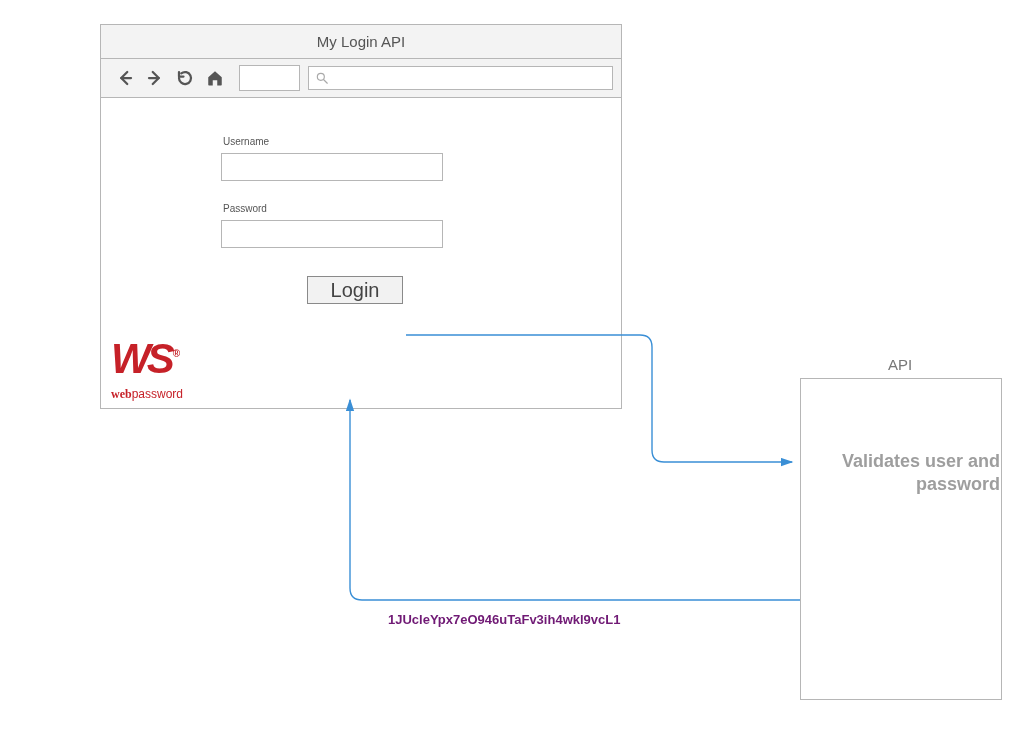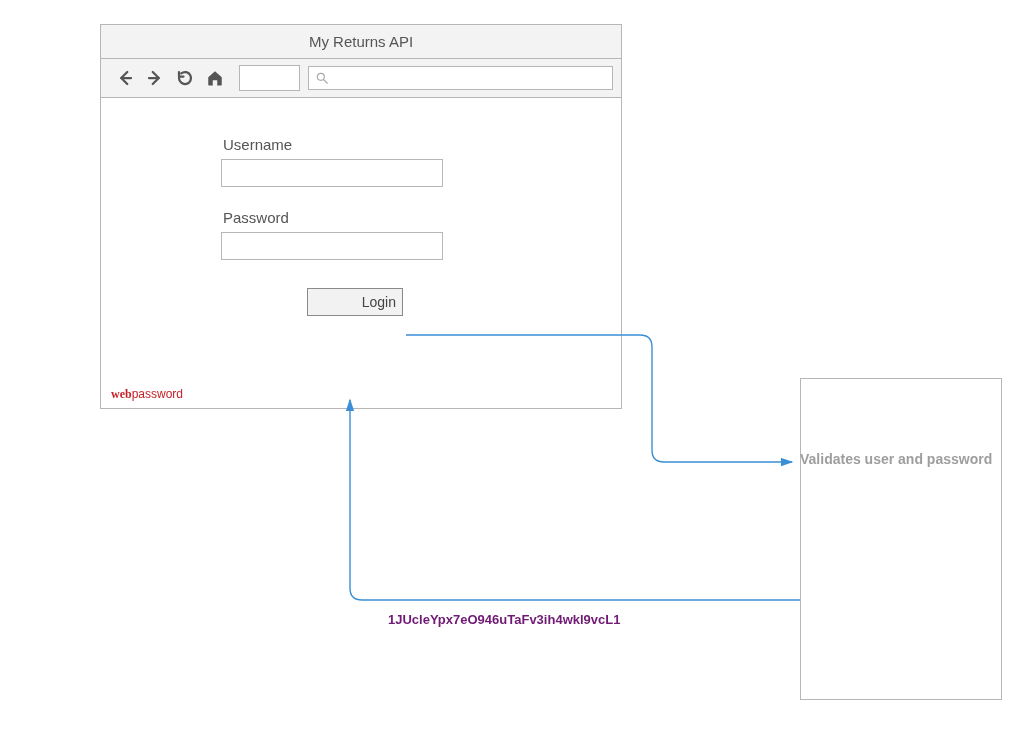--- a/index.html
+++ b/index.html
@@ -9,49 +9,49 @@
   .browser{position:absolute;left:100px;top:24px;width:520px;border:1px solid #b6b6b6;background:#fff;}
   .titlebar{background:#f3f3f3;border-bottom:1px solid #b6b6b6;text-align:center;padding:8px 0;font-size:15px;color:#555;}
   .toolbar{display:flex;align-items:center;gap:8px;padding:6px 8px;background:#f3f3f3;border-bottom:1px solid #b6b6b6;}
   .nav-icons{display:flex;gap:10px;align-items:center;padding:2px 6px;}
   .nav-icons span{display:inline-flex;align-items:center;justify-content:center;width:20px;height:20px;color:#555;}
   .url-box{width:55px;height:22px;border:1px solid #b6b6b6;background:#fff;}
   .search-box{flex:1;height:22px;border:1px solid #b6b6b6;background:#fff;display:flex;align-items:center;padding-left:6px;}
   .search-box svg{opacity:.5;}
   .content{position:relative;min-height:280px;padding:20px 0 10px 0;}
   .form{margin-left:120px;}
-  .field-label{font-size:15px;color:#555;margin:18px 0 6px 2px;}
+  .field-label{font-size:10px;color:#555;margin:18px 0 6px 2px;}
   .text-input{width:220px;height:26px;border:1px solid #b6b6b6;background:#fff;padding:0;}
   .login-row{margin:28px 0 8px 0;}
-  .login-btn{display:inline-block;width:96px;height:28px;border:1px solid #8a8a8a;background:#f2f2f2;color:#444;font-size:14px;text-align:right;}
+  .login-btn{display:inline-block;width:96px;height:28px;border:1px solid #8a8a8a;background:#f2f2f2;color:#444;font-size:20px;}
 
   .logo{position:absolute;left:10px;bottom:6px;width:96px;}
   .logo .ws{font-family:Arial Black,Arial,sans-serif;font-weight:900;font-style:italic;font-size:42px;line-height:34px;color:#c62128;letter-spacing:-4px;}
   .logo .ws small{font-size:10px;position:relative;top:-16px;left:2px;font-style:normal;letter-spacing:0;}
   .logo .sub{font-size:12px;color:#c62128;margin-top:0;}
   .logo .sub b{font-weight:bold;font-family:Liberation Serif, serif;}
 
   
   .api-label{position:absolute;left:810px;top:356px;width:180px;text-align:center;font-size:15px;color:#777;}
   .api-box{position:absolute;left:800px;top:378px;width:200px;height:320px;border:1px solid #b6b6b6;background:#fff;}
-  .api-text{position:absolute;width:200px;text-align:left;font-size:14px;font-weight:bold;color:#9e9e9e;line-height:1.3;}
+  .api-text{position:absolute;width:200px;text-align:right;font-size:18px;font-weight:bold;color:#9e9e9e;line-height:1.3;}
   .api-text.top{left:800px;top:450px;}
   .api-text.bottom{left:800px;top:580px;}
 
   .token{position:absolute;left:388px;top:612px;font-size:13px;font-weight:bold;color:#701a75;}
 
   svg.flow{position:absolute;left:0;top:0;pointer-events:none;}
 </style>
 </head>
 <body>
 
 <div class="canvas">
 
   <div class="browser">
-    <div class="titlebar">My Returns API</div>
+    <div class="titlebar">My Login API</div>
     <div class="toolbar">
       <div class="nav-icons">
         <span>
           <svg width="18" height="18" viewBox="0 0 24 24">
               <path d="M15 4l-8 8 8 8" fill="none" stroke="#555" stroke-width="3" stroke-linecap="round" stroke-linejoin="round"></path>
               <line x1="7" y1="12" x2="20" y2="12" stroke="#555" stroke-width="3" stroke-linecap="round"></line>
             </svg>
         </span>
         <span>
           <svg width="18" height="18" viewBox="0 0 24 24">
@@ -83,25 +83,27 @@
       <div class="form">
         <div class="field-label">Username</div>
         <input class="text-input" type="text" style="">
         <div class="field-label" style="margin-top:22px">Password</div>
         <input class="text-input" type="password" style="">
         <div class="login-row" style="text-align:left;margin-left:86px;">
           <button class="login-btn">Login</button>
         </div>
       </div>
       <div class="logo">
+        <div class="ws"><span>WS</span><small>®</small></div>
         <div class="sub"><b>web</b><span>password</span></div>
       </div>
     </div>
   </div>
 
+  <div class="api-label">API</div>
   <div class="api-box"></div>
   <div class="api-text top">Validates user and password</div>
 
   <div class="token">1JUcleYpx7eO946uTaFv3ih4wkl9vcL1</div>
 
   <svg class="flow" width="1024" height="731">
     <defs>
       <marker id="arrow" markerWidth="10" markerHeight="10" refX="8" refY="3" orient="auto" markerUnits="strokeWidth">
         <path d="M0,0 L0,6 L9,3 z" fill="#3a8fd6"></path>
       </marker>

